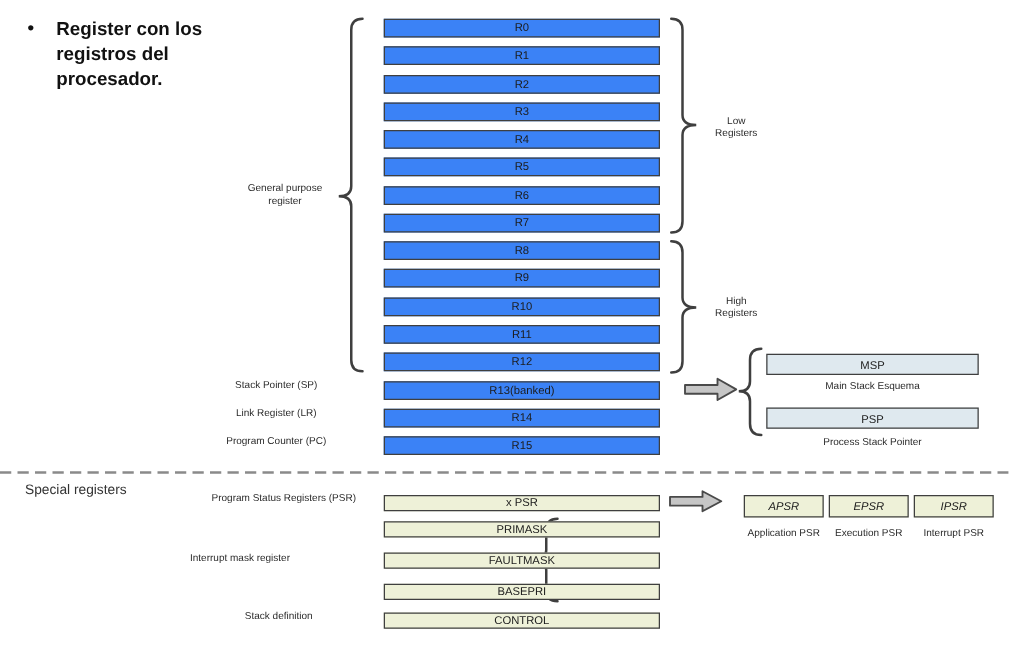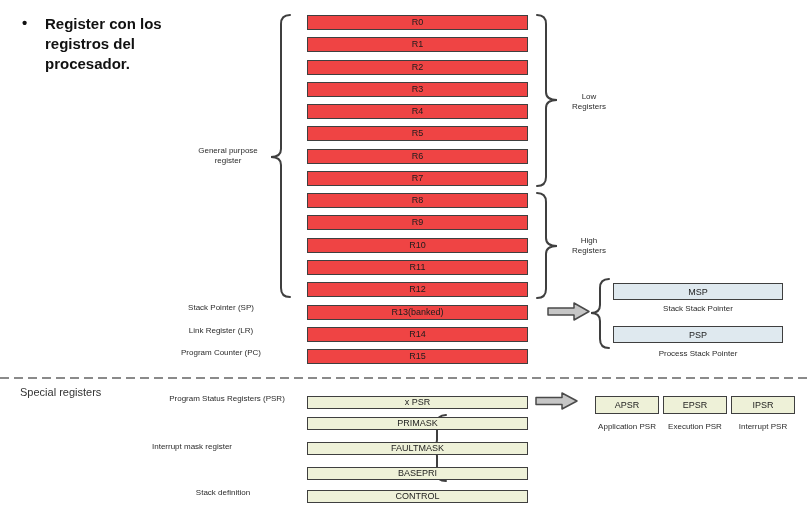--- a/index.html
+++ b/index.html
@@ -7,28 +7,28 @@
          font-family:"Liberation Sans",sans-serif;overflow:hidden;}
   svg.decor{position:absolute;left:0;top:0;pointer-events:none;}
 
   .bullet{position:absolute;left:22px;top:14px;font-size:15px;font-weight:bold;color:#111;}
   .title{position:absolute;left:45px;top:14px;width:135px;font-size:15px;font-weight:bold;
          color:#111;line-height:20px;}
 
   .rbox{position:absolute;left:307px;width:221px;box-sizing:border-box;
         border:1.5px solid #3f3f3f;display:flex;align-items:center;justify-content:center;
         font-size:9px;color:#1c1c1c;line-height:1;}
-  .blue{background:#ef4444;height:15px;}
+  .blue{background:#3b82f6;height:15px;}
   .green{background:#eef1d8;height:13px;}
 
   .sbox{position:absolute;box-sizing:border-box;border:1.5px solid #3f3f3f;background:#dfe9ef;
         display:flex;align-items:center;justify-content:center;font-size:9px;color:#1c1c1c;}
   .psrbox{position:absolute;box-sizing:border-box;border:1.5px solid #3f3f3f;background:#eef1d8;
         display:flex;align-items:center;justify-content:center;font-size:9px;color:#1c1c1c;
-        top:396px;width:64px;height:18px;}
+        top:396px;width:64px;height:18px;font-style:italic;}
 
   .lbl{position:absolute;font-size:8px;color:#2b2b2b;line-height:1.2;}
   .lbl.right{text-align:center;}
   .lbl.center{text-align:center;}
   .cap{position:absolute;font-size:8px;color:#2b2b2b;text-align:center;line-height:1.25;}
   .section{position:absolute;left:20px;top:386px;font-size:11px;color:#333;text-align:right;}
 </style>
 </head>
 <body>
 
@@ -70,21 +70,21 @@
 
   <div class="lbl center" style="left:191px;top:146px;width:74px">General purpose register</div>
   <div class="lbl right" style="left:146px;top:303px;width:150px">Stack Pointer (SP)</div>
   <div class="lbl right" style="left:146px;top:326px;width:150px">Link Register (LR)</div>
   <div class="lbl right" style="left:146px;top:348px;width:150px">Program Counter (PC)</div>
 
   <div class="lbl center" style="left:566px;top:92px;width:46px">Low Registers</div>
   <div class="lbl center" style="left:566px;top:236px;width:46px">High Registers</div>
 
   <div class="sbox" style="left:613px;top:283px;width:170px;height:17px">MSP</div>
-  <div class="cap" style="left:613px;top:304px;width:170px">Stack Stack Pointer</div>
+  <div class="cap" style="left:613px;top:304px;width:170px">Main Stack Esquema</div>
   <div class="sbox" style="left:613px;top:326px;width:170px;height:17px">PSP</div>
   <div class="cap" style="left:613px;top:349px;width:170px">Process Stack Pointer</div>
 
   <div class="section">Special registers</div>
 
   <div class="rbox green" style="top:417px">PRIMASK</div>
   <div class="rbox green" style="top:396px">x PSR</div>
   <div class="rbox green" style="top:442px">FAULTMASK</div>
   <div class="rbox green" style="top:467px">BASEPRI</div>
   <div class="rbox green" style="top:490px">CONTROL</div>

